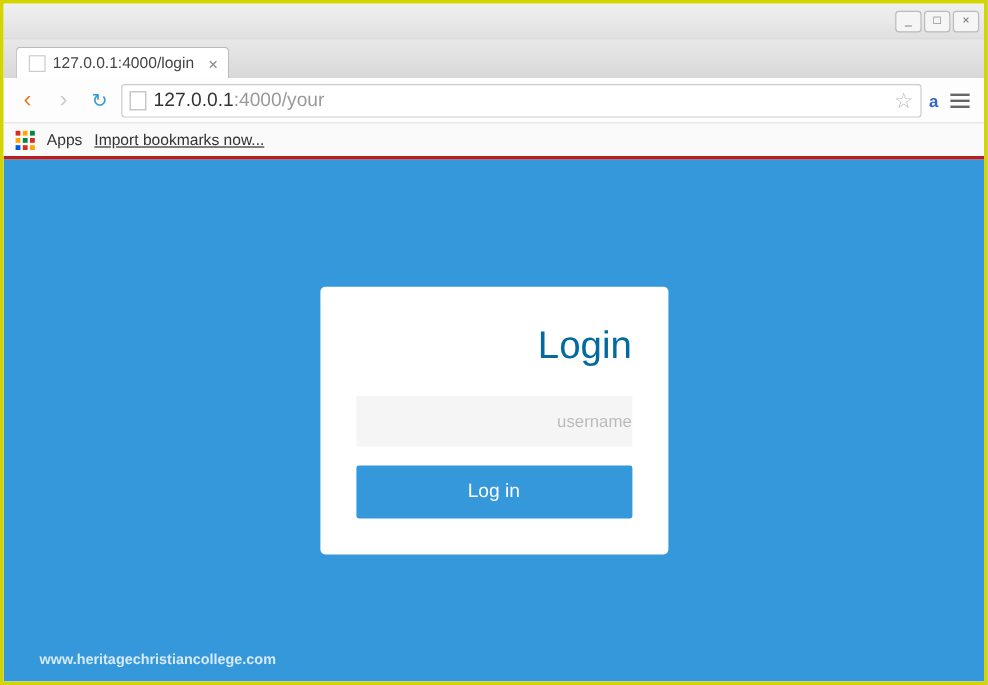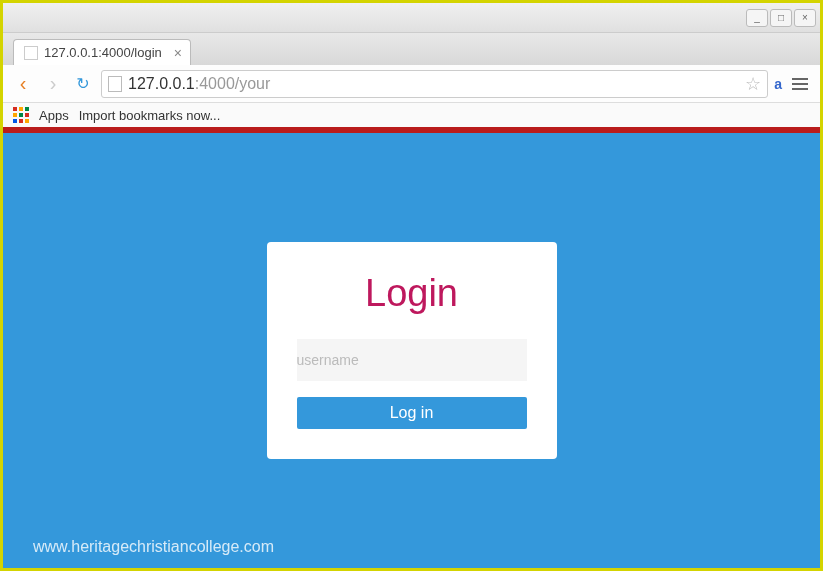--- a/index.html
+++ b/index.html
@@ -20,40 +20,40 @@
     .reload { color: #3498db; font-size: 16px; }
     .urlbar { flex: 1; height: 28px; border: 1px solid #ccc; border-radius: 3px; display: flex; align-items: center; padding: 0 6px; gap: 6px; background: #fff; }
     .urlbar .file-icon { width: 14px; height: 16px; border: 1px solid #bbb; background: #fff; }
     .url-text { font-size: 16px; color: #999; }
     .url-text .host { color: #333; text-align: center; }
     .star { color: #bbb; font-size: 18px; margin-left: auto; cursor: pointer; }
     .text-control { color: #3366cc; font-size: 14px; font-weight: bold; cursor: pointer; }
     .menu-icon { display: flex; flex-direction: column; gap: 3px; cursor: pointer; padding: 4px; }
     .menu-icon span { width: 16px; height: 2px; background: #666; }
     
-    .bookmark-bar { height: 30px; background: #fafafa; border-bottom: 6px solid #b91c1c; display: flex; align-items: center; padding: 0 10px; gap: 10px; font-size: 13px; color: #333; }
+    .bookmark-bar { height: 30px; background: #fafafa; border-bottom: 3px solid #b91c1c; display: flex; align-items: center; padding: 0 10px; gap: 10px; font-size: 13px; color: #333; }
     .apps-grid { display: grid; grid-template-columns: repeat(3, 4px); grid-template-rows: repeat(3, 4px); gap: 2px; }
     .apps-grid span:nth-child(1) { background: #d62d20; }
     .apps-grid span:nth-child(2) { background: #ffa700; }
     .apps-grid span:nth-child(3) { background: #008744; }
     .apps-grid span:nth-child(4) { background: #ffa700; }
     .apps-grid span:nth-child(5) { background: #008744; }
     .apps-grid span:nth-child(6) { background: #d62d20; }
     .apps-grid span:nth-child(7) { background: #0057e7; }
     .apps-grid span:nth-child(8) { background: #d62d20; }
     .apps-grid span:nth-child(9) { background: #ffa700; }
-    .import-link { cursor: pointer; }
+    .import-link { text-decoration: underline; cursor: pointer; }
     
     .content { height: calc(571px - 6px - 30px - 32px - 38px - 30px); background: #3498db; display: flex; align-items: center; justify-content: center; position: relative; }
     .login-card { background: #fff; border-radius: 4px; width: 290px; padding: 30px; display: flex; flex-direction: column; gap: 16px; }
-    .login-title { color: #be185d; font-size: 38px; font-weight: 300; text-align: center; margin-bottom: 8px; }
-    .login-input { height: 42px; background: #f5f5f5; border: none; text-align: left; font-size: 14px; color: #999; outline: none; }
+    .login-title { color: #0369a1; font-size: 32px; font-weight: 300; text-align: right; margin-bottom: 8px; }
+    .login-input { height: 42px; background: #f5f5f5; border: none; text-align: right; font-size: 14px; color: #999; outline: none; }
     .login-input::placeholder { color: #bbb; }
-    .login-btn { height: 32px; background: #3498db; color: #fff; border: none; font-size: 16px; cursor: pointer; border-radius: 2px; }
-    .watermark { position: absolute; bottom: 12px; left: 30px; color: #fff; font-size: 16px; opacity: 0.8; }
+    .login-btn { height: 44px; background: #3498db; color: #fff; border: none; font-size: 16px; cursor: pointer; border-radius: 2px; }
+    .watermark { position: absolute; bottom: 12px; left: 30px; color: #fff; font-size: 12px; opacity: 0.8; font-weight: bold; }
   </style>
 </head>
 <body>
 
 <div class="titlebar">
   <div class="win-btn">_</div>
   <div class="win-btn">□</div>
   <div class="win-btn">×</div>
 </div>
 

